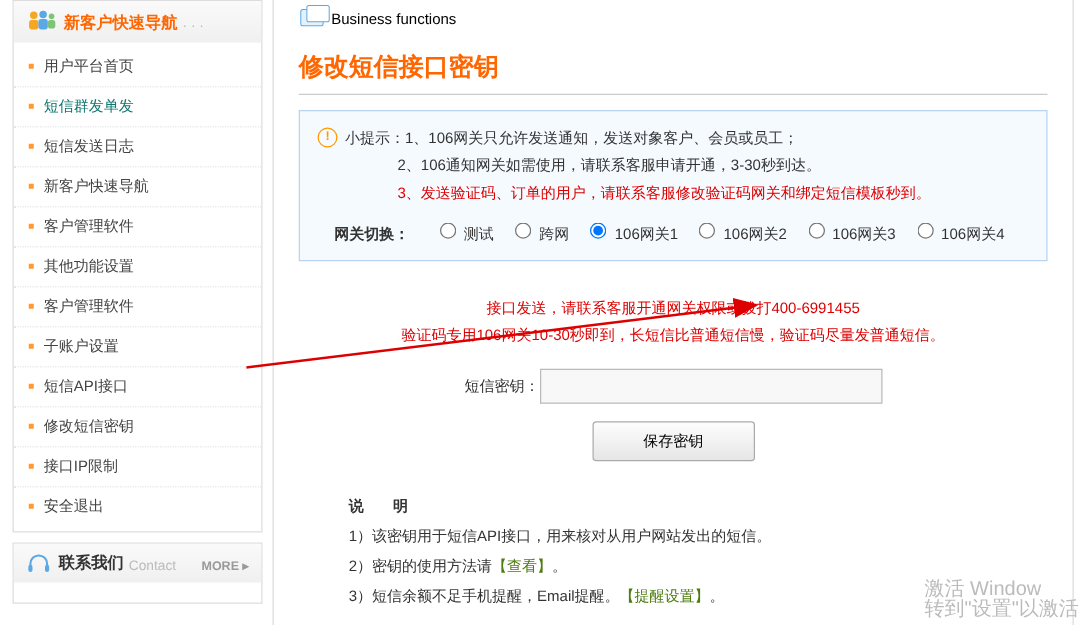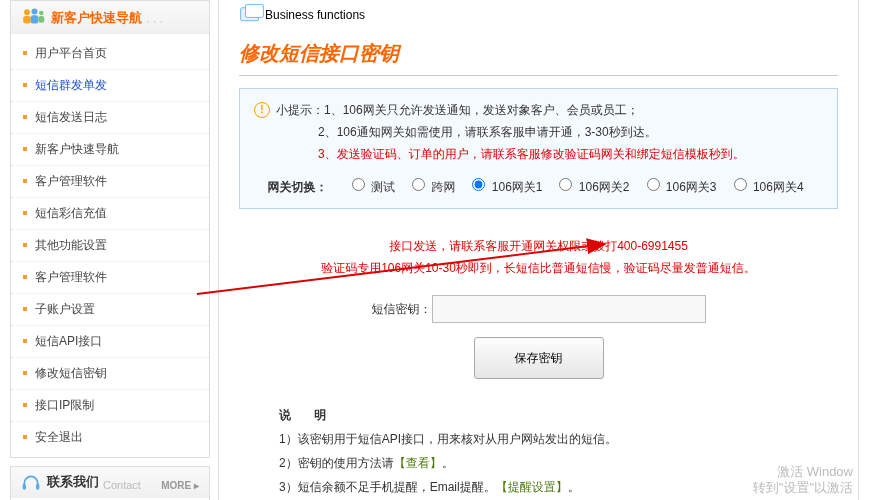--- a/index.html
+++ b/index.html
@@ -7,46 +7,46 @@
 .sidebar{width:200px;flex-shrink:0}
 .side-section{border:1px solid #ddd;background:#fff;margin-bottom:8px}
 .side-header{display:flex;align-items:flex-end;padding:6px 10px;border-bottom:1px solid #eee;font-size:13px;font-weight:bold;color:#333;background:linear-gradient(#fafafa,#f0f0f0)}
 .side-header .title-main{color:#ff6600}
 .side-header .title-sub{color:#bbb;margin-left:4px;font-weight:normal;font-size:11px}
 .side-header .more{margin-left:auto;font-size:10px;color:#999}
 .nav-list{list-style:none;margin:0;padding:4px 0}
 .nav-list li{padding:7px 14px 7px 24px;border-bottom:1px dotted #e5e5e5;position:relative;cursor:pointer;color:#444}
 .nav-list li:before{content:"";position:absolute;left:12px;top:13px;width:4px;height:4px;background:#ff9933}
 .nav-list li:last-child{border-bottom:none}
-.nav-list li.active{color:#1d4ed8}
+.nav-list li.active{color:#0f766e}
 .icon-people{width:24px;height:20px;display:inline-block;margin-right:6px}
 .icon-headset{width:20px;height:18px;display:inline-block;margin-right:6px}
 .contact-body{padding:8px 12px}
 .main{flex:1;border-left:1px solid #ddd;border-right:1px solid #ddd;padding:0 20px 20px 20px;position:relative;min-width:0}
 .mod-icon-row{display:flex;align-items:center;padding:4px 0;color:#000000;font-size:12px}
-.section-title{color:#ff6600;font-size:20px;font-style:italic;font-weight:bold;border-bottom:1px solid #ccc;padding:4px 0 8px 0;margin:6px 0 12px 0}
+.section-title{color:#ff6600;font-size:20px;font-weight:bold;border-bottom:1px solid #ccc;padding:4px 0 8px 0;margin:6px 0 12px 0}
 .tip-box{border:1px solid #b8d4f0;background:#f5faff;padding:10px 14px;font-size:12px;line-height:22px;color:#333}
 .tip-box .row1{display:flex;align-items:flex-start;gap:6px}
 .tip-icon{width:14px;height:14px;border:1px solid #ff9900;border-radius:50%;color:#ff9900;display:inline-flex;align-items:center;justify-content:center;font-size:10px;font-weight:bold;flex-shrink:0;margin-top:3px}
 .tip-red{color:#d00}
 .gateway-row{margin-top:10px;text-align:center}
 .gateway-row label{margin:0 6px}
 .gateway-row b{margin-right:10px}
 .mid-notice{text-align:center;margin:26px 0 16px 0;line-height:22px}
 .mid-notice .l1{color:#d00}
 .mid-notice .l2{color:#d00}
 .form-row{display:flex;align-items:center;justify-content:center;margin-bottom:14px}
 .form-row input{width:260px;height:26px;border:1px solid #bbb;padding:0 6px;background:#f8f8f8}
-.save-btn{display:block;margin:0 auto;width:130px;height:42px;border:1px solid #aaa;background:linear-gradient(#fdfdfd,#e6e6e6);border-radius:3px;cursor:pointer;font-size:12px}
+.save-btn{display:block;margin:0 auto;width:130px;height:32px;border:1px solid #aaa;background:linear-gradient(#fdfdfd,#e6e6e6);border-radius:3px;cursor:pointer;font-size:12px}
 .desc-block{margin:24px 0 10px 40px;line-height:24px}
 .desc-block .hd{letter-spacing:10px;font-weight:bold}
 .desc-block a{color:#4d7c0f;text-decoration:none}
 .hr{border:none;border-top:1px solid #ddd;margin:14px 0}
 .arrow-svg{position:absolute;left:-22px;top:96px;pointer-events:none}
-.watermark{position:fixed;right:16px;bottom:4px;color:#bbb;font-size:13px;text-align:right;line-height:16px}
+.watermark{position:fixed;right:6px;bottom:4px;color:#bbb;font-size:16px;text-align:left;line-height:16px}
 </style>
 </head>
 <body>
 
 <div class="container">
   <aside class="sidebar">
     <div class="side-section">
       <div class="side-header">
         <span class="icon-people">
           <svg viewBox="0 0 32 24">
@@ -60,21 +60,20 @@
         </span>
         <span class="title-main">新客户快速导航</span>
         <span class="title-sub">· · ·</span>
       </div>
       <ul class="nav-list" id="nav-list">
           <li>用户平台首页</li>
           <li class="active">短信群发单发</li>
           <li>短信发送日志</li>
           <li>新客户快速导航</li>
           <li>客户管理软件</li>
-          <li>短信彩信充值</li>
           <li>其他功能设置</li>
           <li>客户管理软件</li>
           <li>子账户设置</li>
           <li>短信API接口</li>
           <li>修改短信密钥</li>
           <li>接口IP限制</li>
           <li>安全退出</li>
         </ul>
     </div>
 

